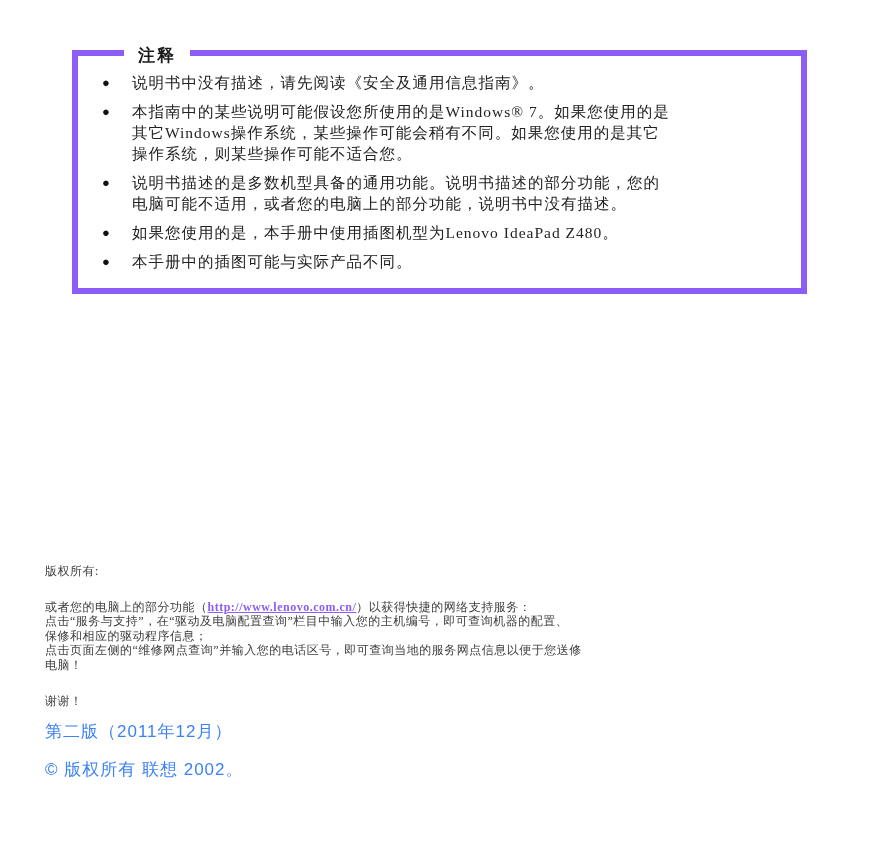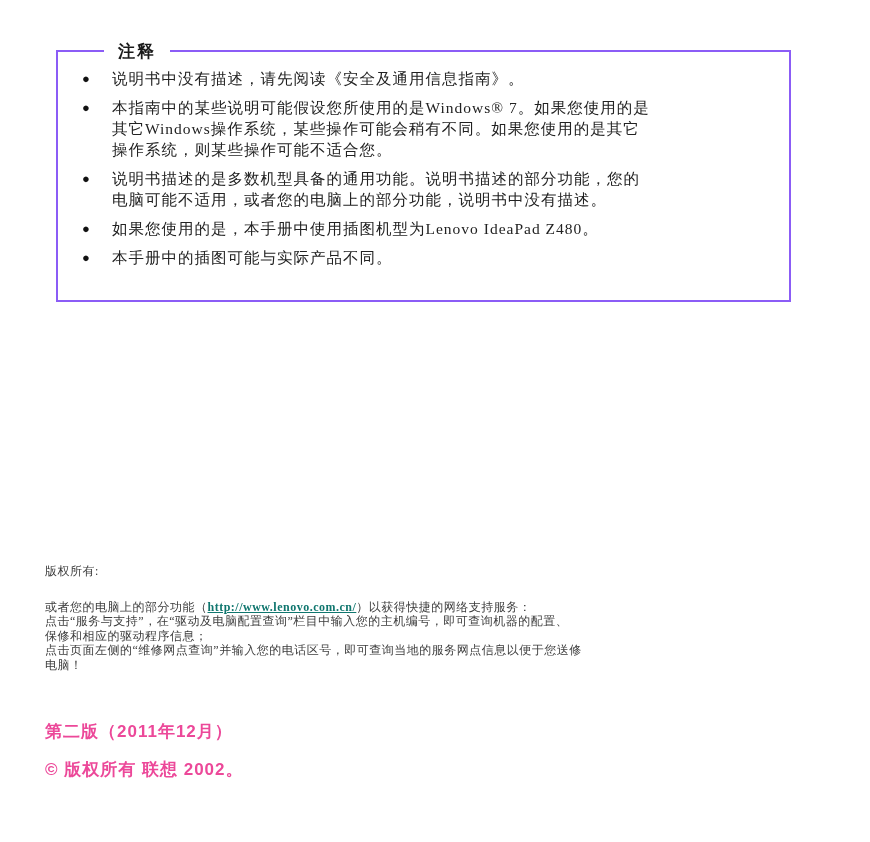--- a/index.html
+++ b/index.html
@@ -8,25 +8,25 @@
     width: 870px; height: 842px;
     position: relative;
     font-family: "Liberation Serif", "DejaVu Serif", serif;
     color: #1f1f1f;
     overflow: hidden;
   }
 
   
   .note-box {
     position: absolute;
-    left: 56px; top: 50px;
+    left: 72px; top: 50px;
     width: 735px;
     min-height: 197px;
-    border: 2px solid #8b5cf6;
-    padding: 16px 20px 24px 24px;
+    border: 6px solid #8b5cf6;
+    padding: 16px 20px 8px 24px;
     background: #ffffff;
   }
   .note-title {
     position: absolute;
     top: -12px; left: 46px;
     background: #ffffff;
     padding: 0 14px;
     font-weight: bold;
     font-size: 17px;
     letter-spacing: 2px;
@@ -61,33 +61,33 @@
     font-size: 12px;
     line-height: 14.5px;
     color: #3c3c3c;
     letter-spacing: 0.5px;
   }
   .tip-heading { margin-bottom: 21px; }
   .tip-line1 { margin-bottom: 0; }
   .lenovo-url {
     font-weight: bold;
     text-decoration: underline;
-    color: #0f766e;
+    color: #8b5cf6;
     cursor: pointer;
   }
   .tip-body { white-space: pre-line; }
   .tip-thanks { margin-top: 22px; }
 
   
   .colophon {
     position: absolute;
     left: 45px; top: 720px;
     font-family: "Liberation Sans", "DejaVu Sans", sans-serif;
-    font-weight: 700;
-    color: #ec4899;
+    font-weight: 400;
+    color: #3b82f6;
   }
   .edition-line {
     font-size: 17px;
     letter-spacing: 1px;
     margin-bottom: 15px;
   }
   .copyright-line {
     font-size: 17px;
     letter-spacing: 1px;
   }
@@ -126,18 +126,19 @@
 
 <div class="support-note">
   <div class="tip-heading">版权所有:</div>
   <div class="tip-line1">
     <span>或者您的电脑上的部分功能（</span><span class="lenovo-url">http://www.lenovo.com.cn/</span><span>）以获得快捷的网络支持服务：</span>
   </div>
   <div class="tip-body">点击“服务与支持”，在“驱动及电脑配置查询”栏目中输入您的主机编号，即可查询机器的配置、
 保修和相应的驱动程序信息；
 点击页面左侧的“维修网点查询”并输入您的电话区号，即可查询当地的服务网点信息以便于您送修
 电脑！</div>
+  <div class="tip-thanks">谢谢！</div>
 </div>
 
 <div class="colophon">
   <div class="edition-line">第二版（2011年12月）</div>
   <div class="copyright-line">© 版权所有 联想 2002。</div>
 </div>
 
 </body></html>

